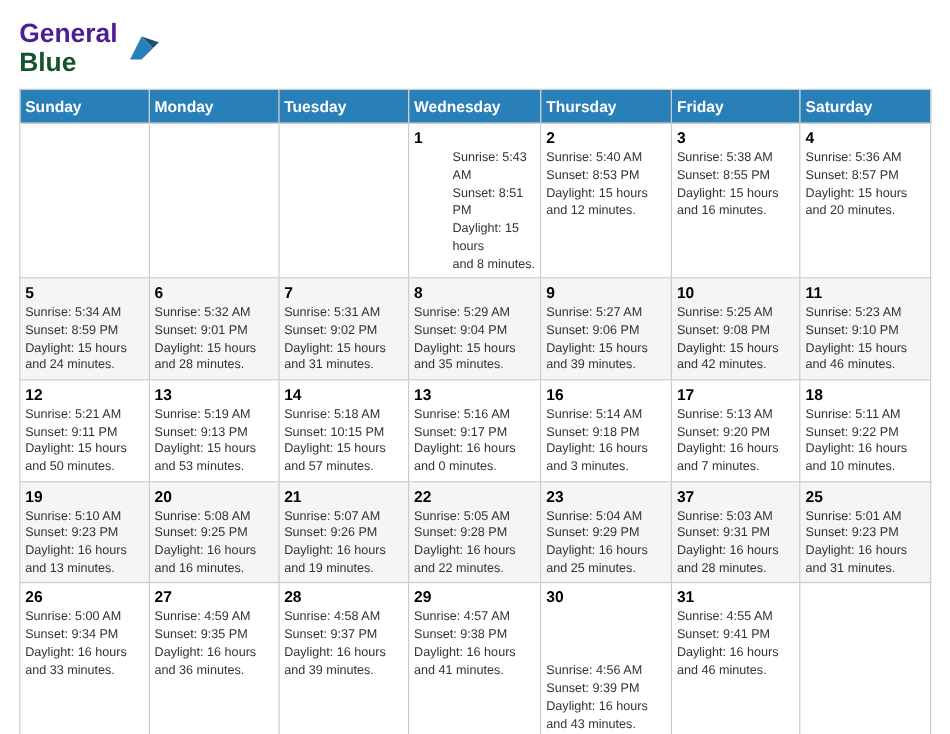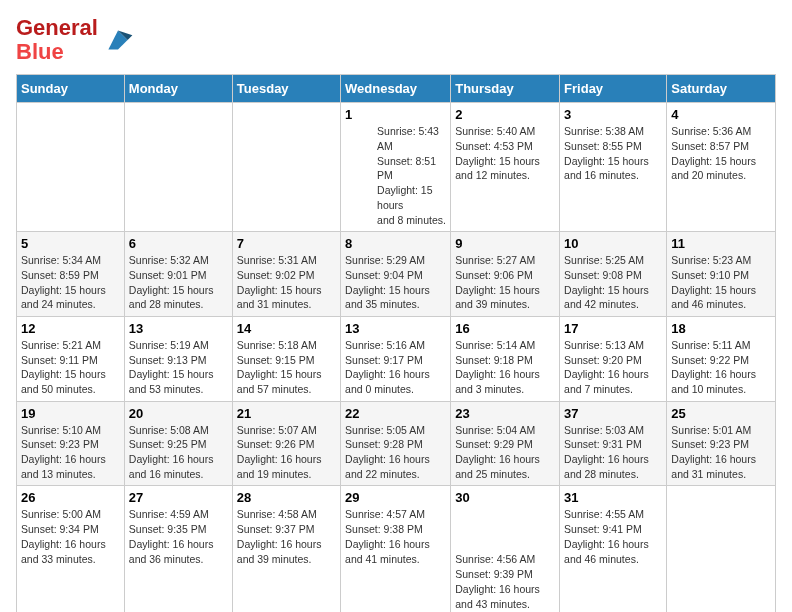--- a/index.html
+++ b/index.html
@@ -20,21 +20,21 @@
       display: flex;
       align-items: center;
     }
     .logo-text {
       font-size: 22px;
       font-weight: bold;
       color: #1a3a5c;
       line-height: 1.1;
     }
     .logo-text span {
-      color: #b91c1c;
+      color: #4c1d95;
     }
     .logo-icon {
       width: 32px;
       height: 32px;
       margin-left: 4px;
     }
     .title-block {
       text-align: right;
     }
     .month-title {
@@ -87,21 +87,21 @@
     }
   </style>
 </head>
 <body>
 
 <div class="header">
   <div class="logo">
     <div>
       <div style="display:flex;align-items:center;">
         <div class="logo-text">
-          <span>General</span><br><span style="color:#ef4444;">Blue</span>
+          <span>General</span><br><span style="color:#14532d;">Blue</span>
         </div>
         <svg class="logo-icon" viewBox="0 0 40 40">
           <polygon points="8,32 20,8 32,20 20,32" fill="#2980b9"></polygon>
           <polygon points="20,8 32,20 38,14" fill="#1a5276"></polygon>
         </svg>
       </div>
     </div>
   </div>
   <div class="title-block">
     <div class="month-title"></div>
@@ -129,21 +129,21 @@
         <td>
           <span class="day-number">1</span>
           <div class="day-info" style="white-space: pre-line; margin-left: 32px;">Sunrise: 5:43 AM
 Sunset: 8:51 PM
 Daylight: 15 hours
 and 8 minutes.</div>
         </td>
         <td>
           <span class="day-number">2</span>
           <div class="day-info" style="white-space: pre-line;">Sunrise: 5:40 AM
-Sunset: 4:53 PM
+Sunset: 8:53 PM
 Daylight: 15 hours
 and 12 minutes.</div>
         </td>
         <td>
           <span class="day-number">3</span>
           <div class="day-info" style="white-space: pre-line;">Sunrise: 5:38 AM
 Sunset: 8:55 PM
 Daylight: 15 hours
 and 16 minutes.</div>
         </td>
@@ -217,21 +217,21 @@
         <td>
           <span class="day-number">13</span>
           <div class="day-info" style="white-space: pre-line;">Sunrise: 5:19 AM
 Sunset: 9:13 PM
 Daylight: 15 hours
 and 53 minutes.</div>
         </td>
         <td>
           <span class="day-number">14</span>
           <div class="day-info" style="white-space: pre-line;">Sunrise: 5:18 AM
-Sunset: 9:15 PM
+Sunset: 10:15 PM
 Daylight: 15 hours
 and 57 minutes.</div>
         </td>
         <td>
           <span class="day-number">13</span>
           <div class="day-info" style="white-space: pre-line;">Sunrise: 5:16 AM
 Sunset: 9:17 PM
 Daylight: 16 hours
 and 0 minutes.</div>
         </td>

